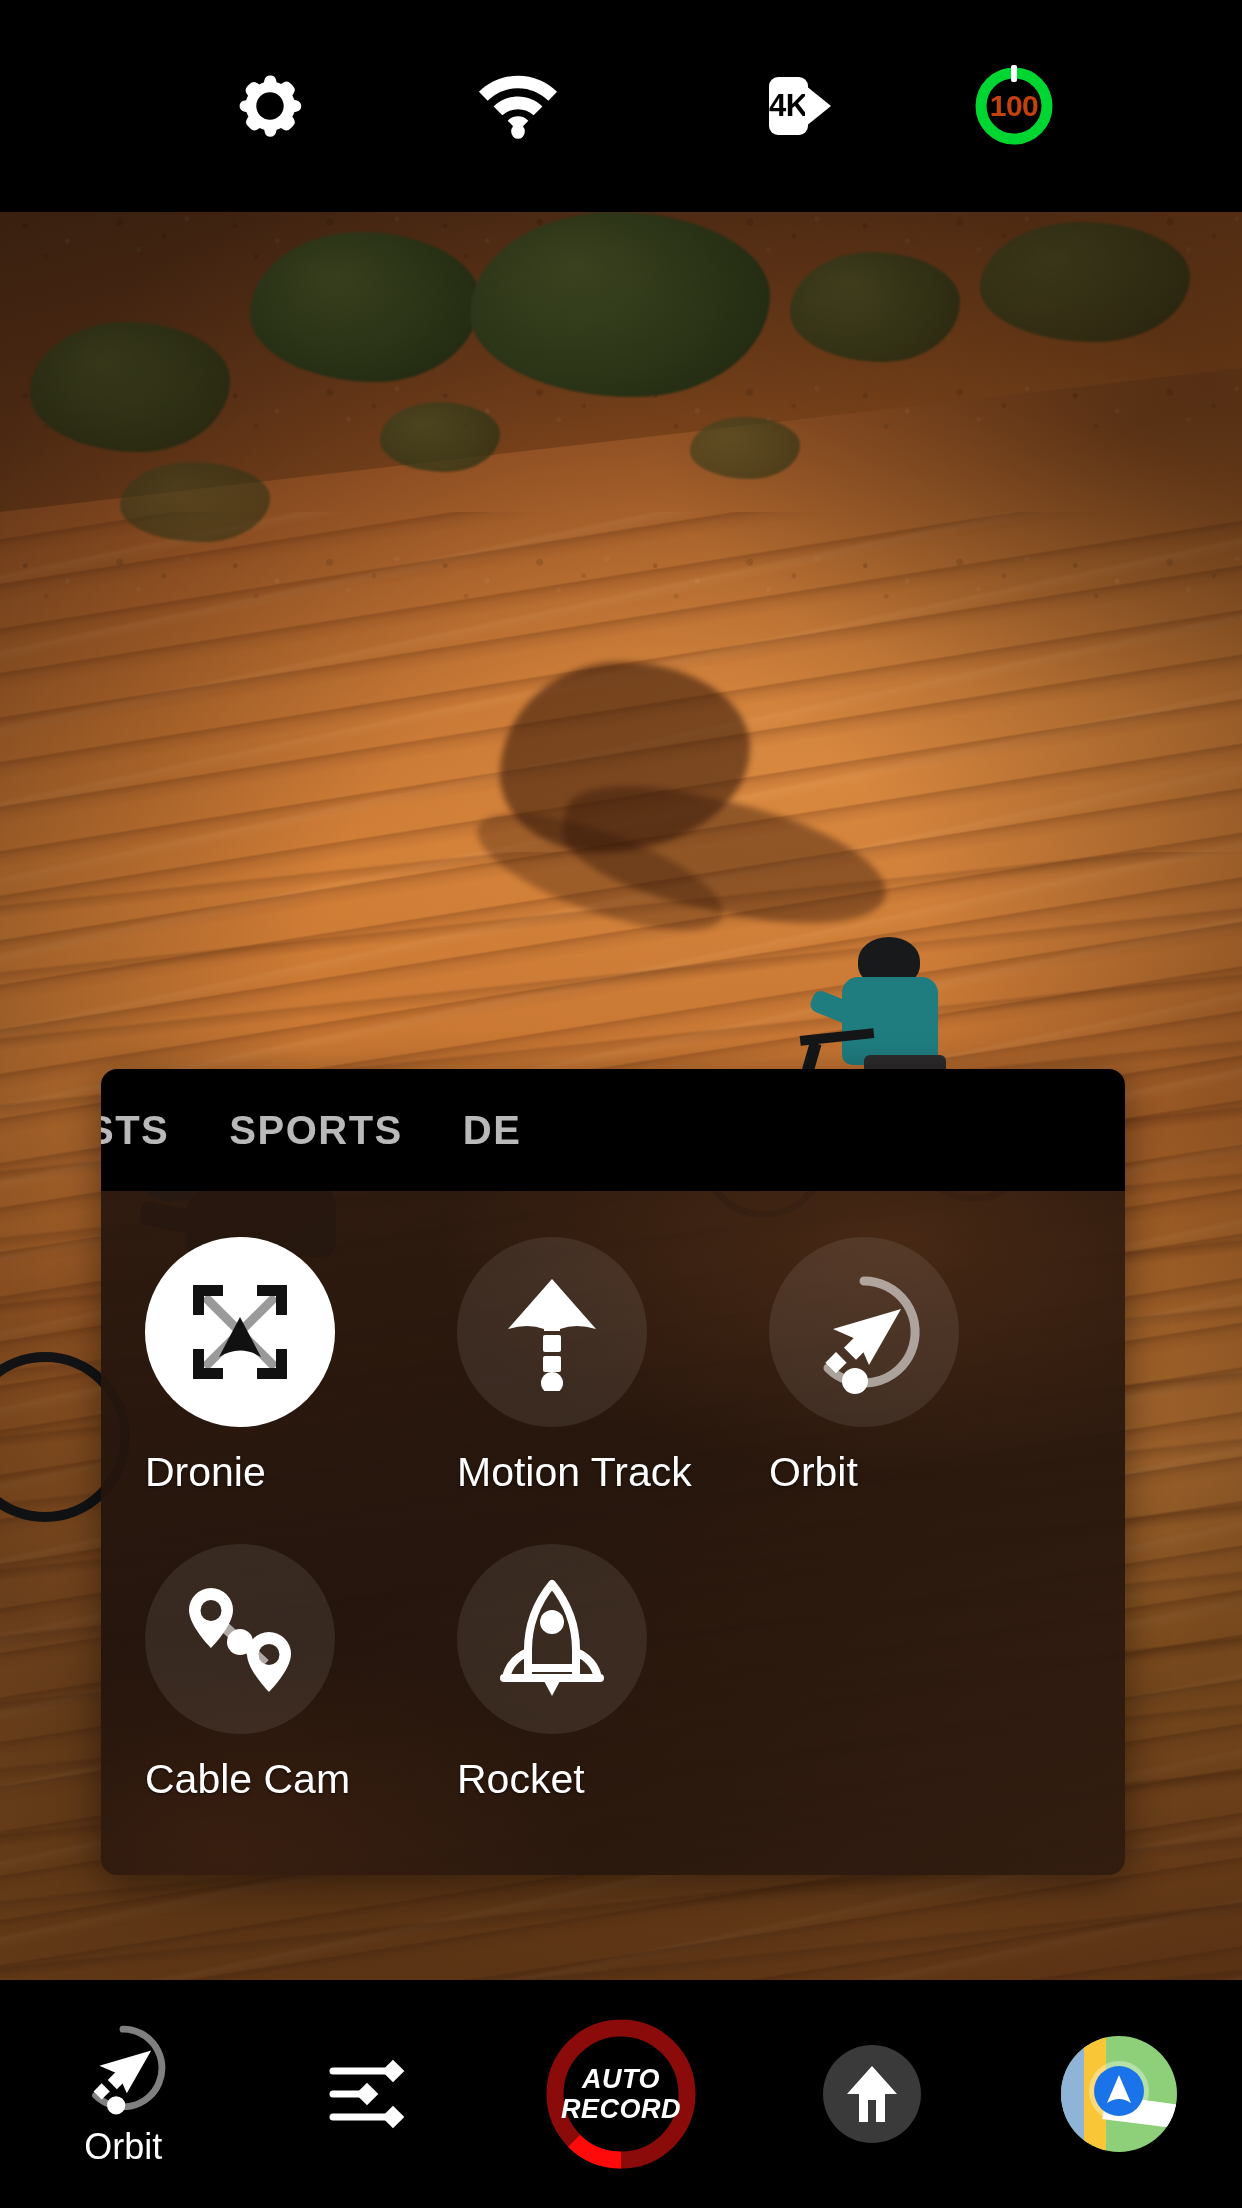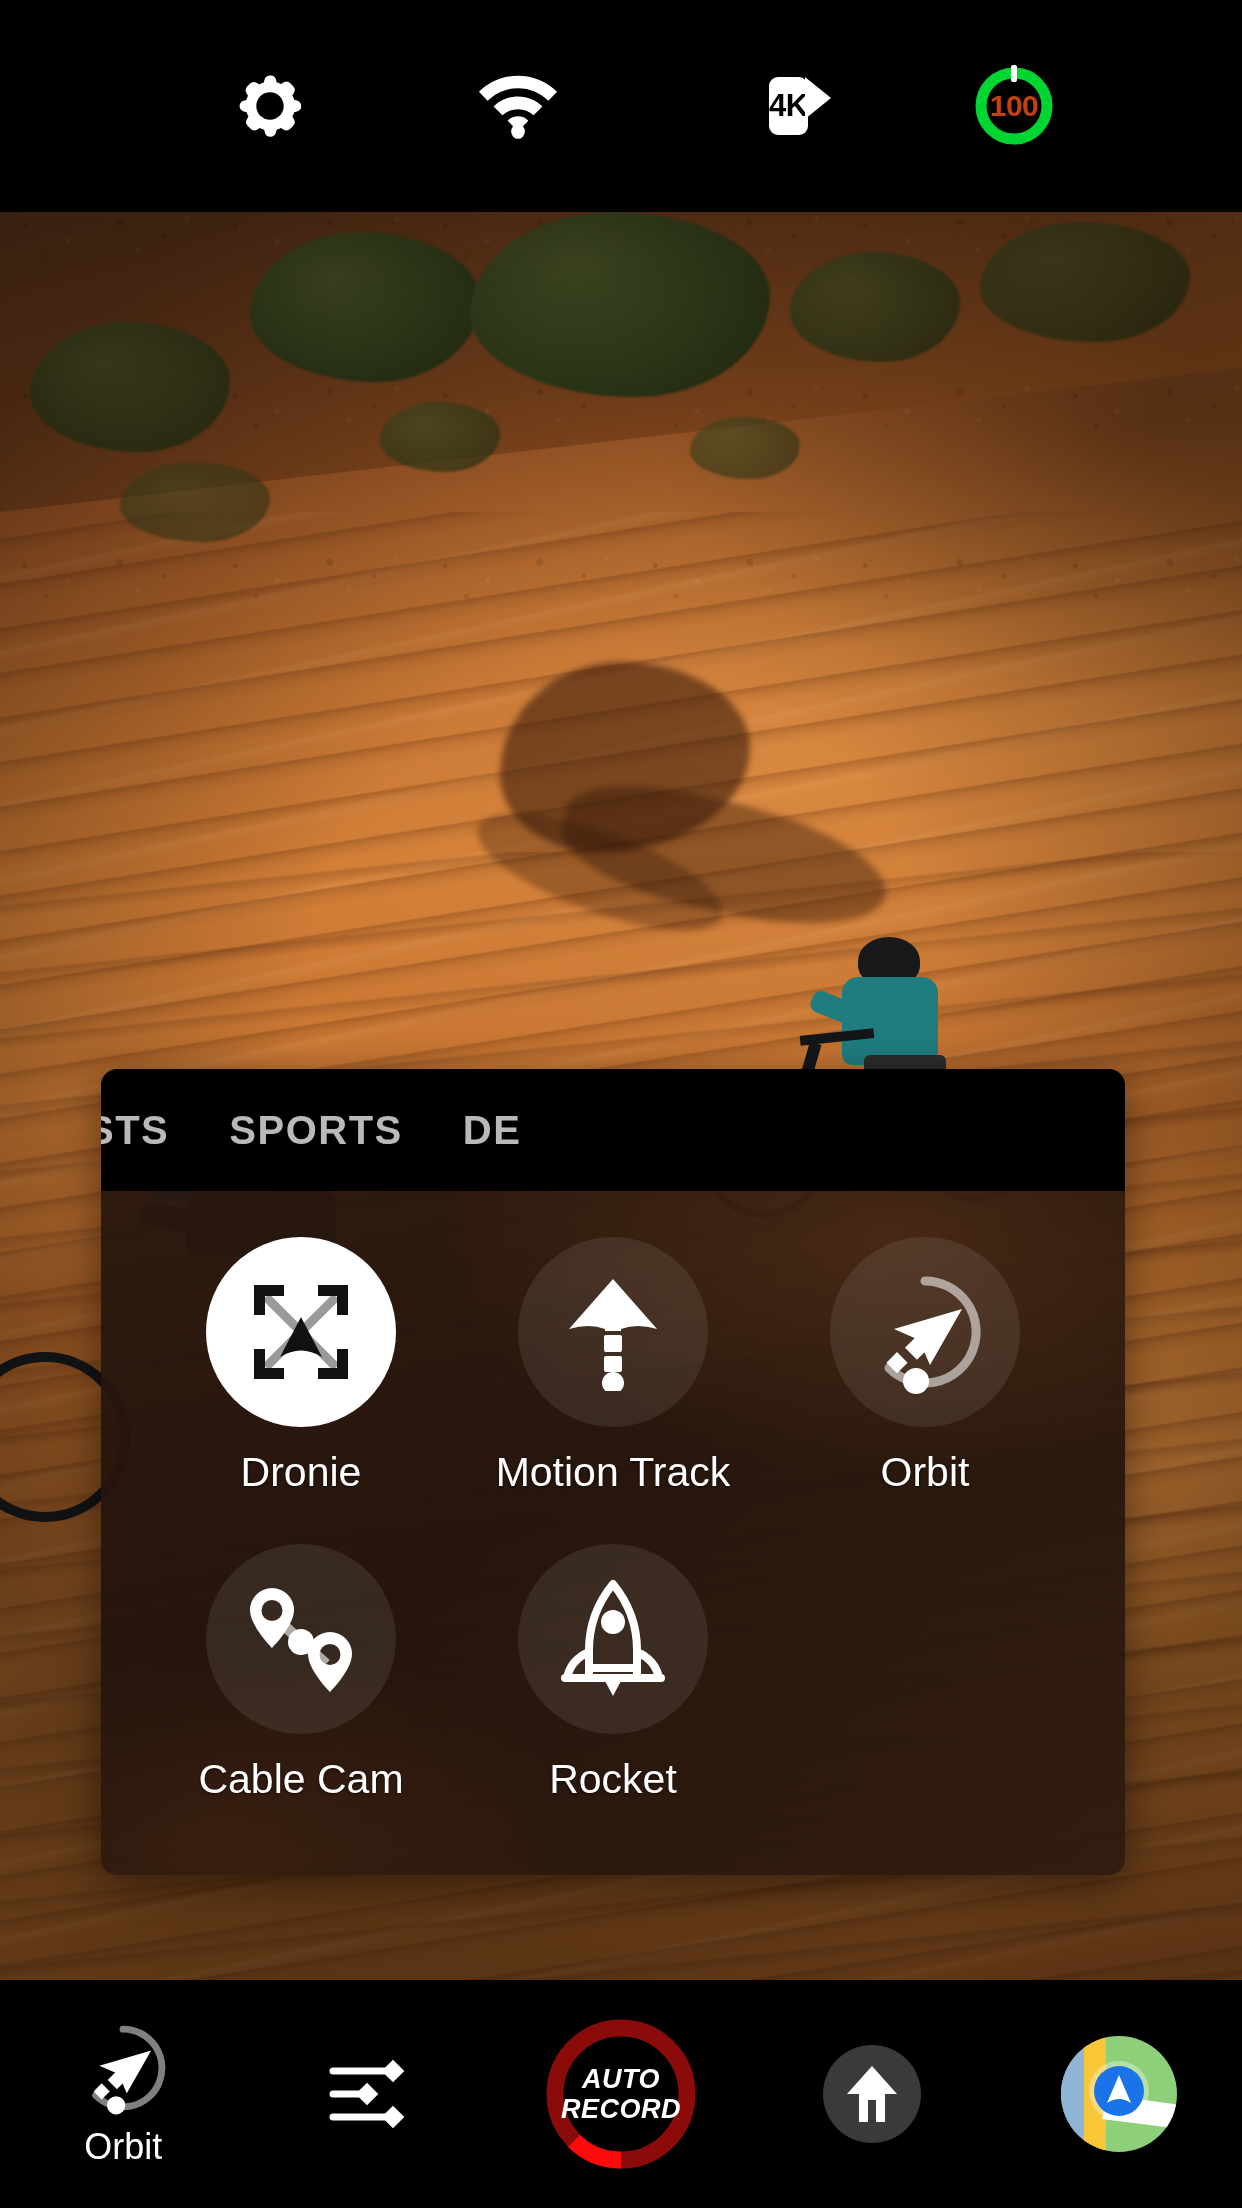--- a/index.html
+++ b/index.html
@@ -138,21 +138,21 @@
     width:248px; height:212px;
     display:flex; align-items:center; justify-content:center;
     cursor:pointer;
   }
   .top-slot:first-child { margin-left:42px; }
 
   .gear-icon { width:66px; height:66px; display:block; }
   .wifi-icon { width:82px; height:66px; display:block; }
 
   .res-badge {
-    position:relative; width:90px; height:58px; display:flex; padding-left:48px;
+    position:relative; width:90px; height:58px; display:flex; align-items:center;padding-left:48px;
   }
   .res-badge .body {
     width:66px; height:58px; background:#fff; border-radius:9px;
     display:flex; align-items:center; justify-content:center;
     font-size:31px; font-weight:bold; color:#000; letter-spacing:-.5px;
     font-family:"Liberation Sans", sans-serif;
   }
   .res-badge .lens {
     width:0; height:0; margin-left:-3px;
     border-top:21px solid transparent;
@@ -223,21 +223,21 @@
   }
   .grid {
     position:relative; z-index:2;
     display:grid;
     grid-template-columns:repeat(3, 1fr);
     grid-template-rows:repeat(2, 1fr);
     height:100%;
     padding:6px 44px 24px 44px;
   }
   .cell {
-    display:flex; flex-direction:column; align-items:center; justify-content:flex-start;
+    display:flex; flex-direction:column; align-items:flex-start; justify-content:flex-start;
     cursor:pointer;
   }
   .cell-icon {
     width:190px; height:190px; border-radius:50%;
     background:rgba(255,255,255,.085);
     display:flex; align-items:center; justify-content:center;
     margin-bottom:22px;
   }
   .cell-icon.selected { background:#fff; }
   .cell-label {

